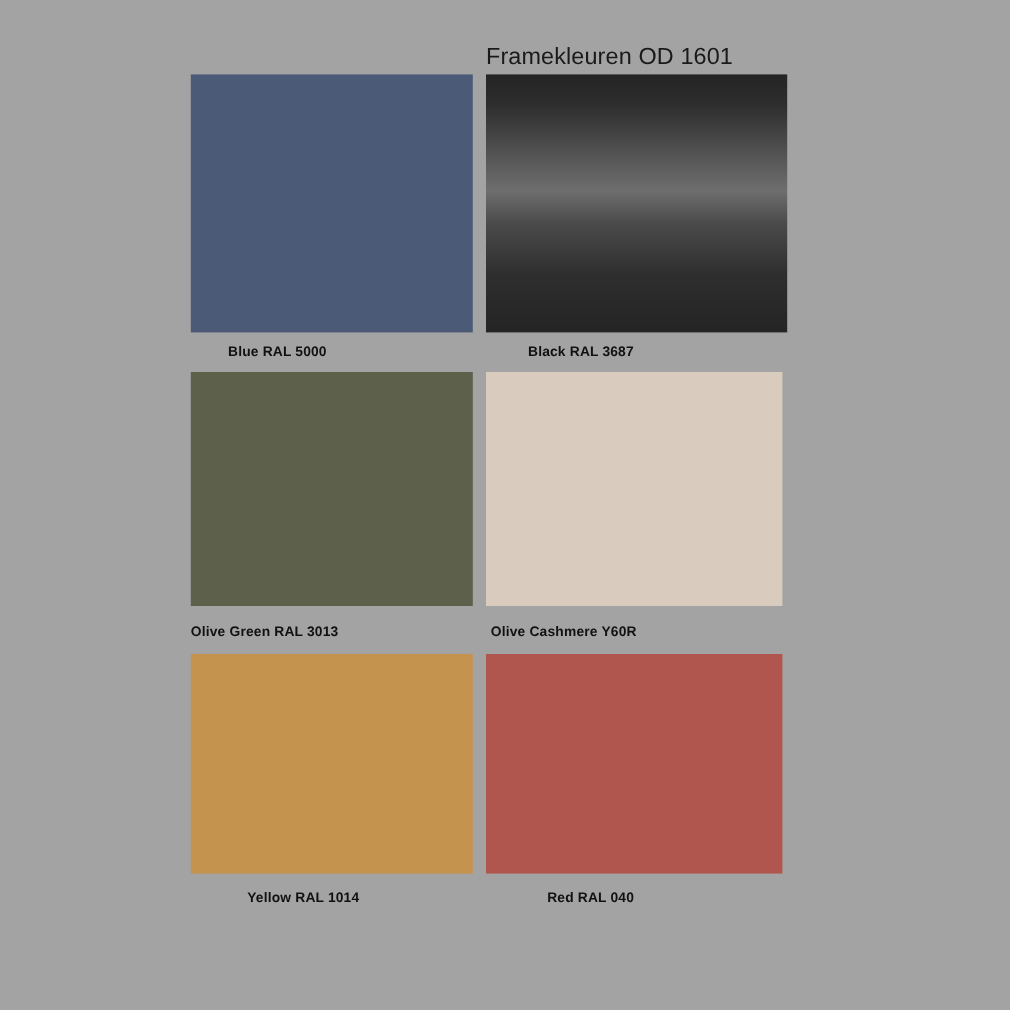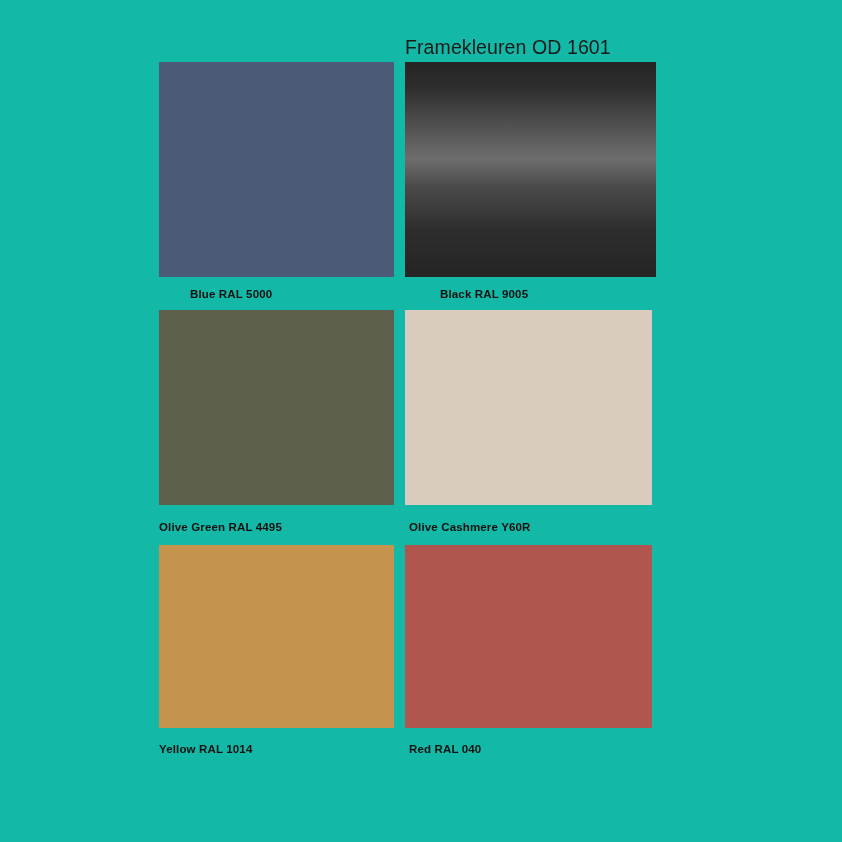--- a/index.html
+++ b/index.html
@@ -15,21 +15,21 @@
     overflow: hidden;
     font-family: "Liberation Sans", sans-serif;
     -webkit-font-smoothing: antialiased;
   }
 
   #page {
     position: absolute;
     left: 0; top: 0;
     width: 842px;
     height: 842px;
-    background: #14b8a6;
+    background: #a3a3a3;
   }
 
   
   .doc-title {
     position: absolute;
     left: 405px;
     top: 34px;
     font-size: 19.5px;
     font-weight: 400;
     color: #1a1a1a;
@@ -70,46 +70,46 @@
   .r2 { top: 310px; height: 195px; }
   .r3 { top: 545px; height: 183px; }
 
   .w-c1 { width: 235px; }
   .w-c2-black { width: 251px; }
   .w-c2 { width: 247px; }
 
   
   .lbl-r1 { top: 287px; padding-left: 31px; }
   .lbl-r2 { top: 520px; }
-  .lbl-r3 { top: 742px; }
+  .lbl-r3 { top: 742px; margin-left: 47px; }
 
   .lbl-c1 { left: 159px; }
   .lbl-c2 { left: 409px; }
 </style>
 </head>
 <body style="background: rgb(255, 255, 255);">
 
 <div id="page">
 
   <div class="doc-title">Framekleuren OD 1601</div>
 
   <div class="swatch-cell col1 r1 w-c1">
     <div class="swatch-chip" id="chip0" style="background: rgb(75, 91, 119);"></div>
   </div>
   <div class="swatch-label lbl-c1 lbl-r1">Blue RAL 5000</div>
 
   <div class="swatch-cell col2 r1 w-c2-black">
     <div class="swatch-chip" id="chip1" style="background: linear-gradient(rgb(36, 36, 36) 0%, rgb(46, 46, 46) 12%, rgb(110, 110, 110) 45%, rgb(74, 74, 74) 58%, rgb(46, 46, 46) 78%, rgb(36, 36, 36) 100%);"></div>
   </div>
-  <div class="swatch-label lbl-c2 lbl-r1">Black RAL 9005</div>
+  <div class="swatch-label lbl-c2 lbl-r1">Black RAL 3687</div>
 
   <div class="swatch-cell col1 r2 w-c1">
     <div class="swatch-chip" id="chip2" style="background: rgb(93, 96, 75);"></div>
   </div>
-  <div class="swatch-label lbl-c1 lbl-r2">Olive Green RAL 4495</div>
+  <div class="swatch-label lbl-c1 lbl-r2">Olive Green RAL 3013</div>
 
   <div class="swatch-cell col2 r2 w-c2">
     <div class="swatch-chip" id="chip3" style="background: rgb(217, 203, 190);"></div>
   </div>
   <div class="swatch-label lbl-c2 lbl-r2">Olive Cashmere Y60R</div>
 
   <div class="swatch-cell col1 r3 w-c1">
     <div class="swatch-chip" id="chip4" style="background: rgb(196, 148, 79);"></div>
   </div>
   <div class="swatch-label lbl-c1 lbl-r3">Yellow RAL 1014</div>

